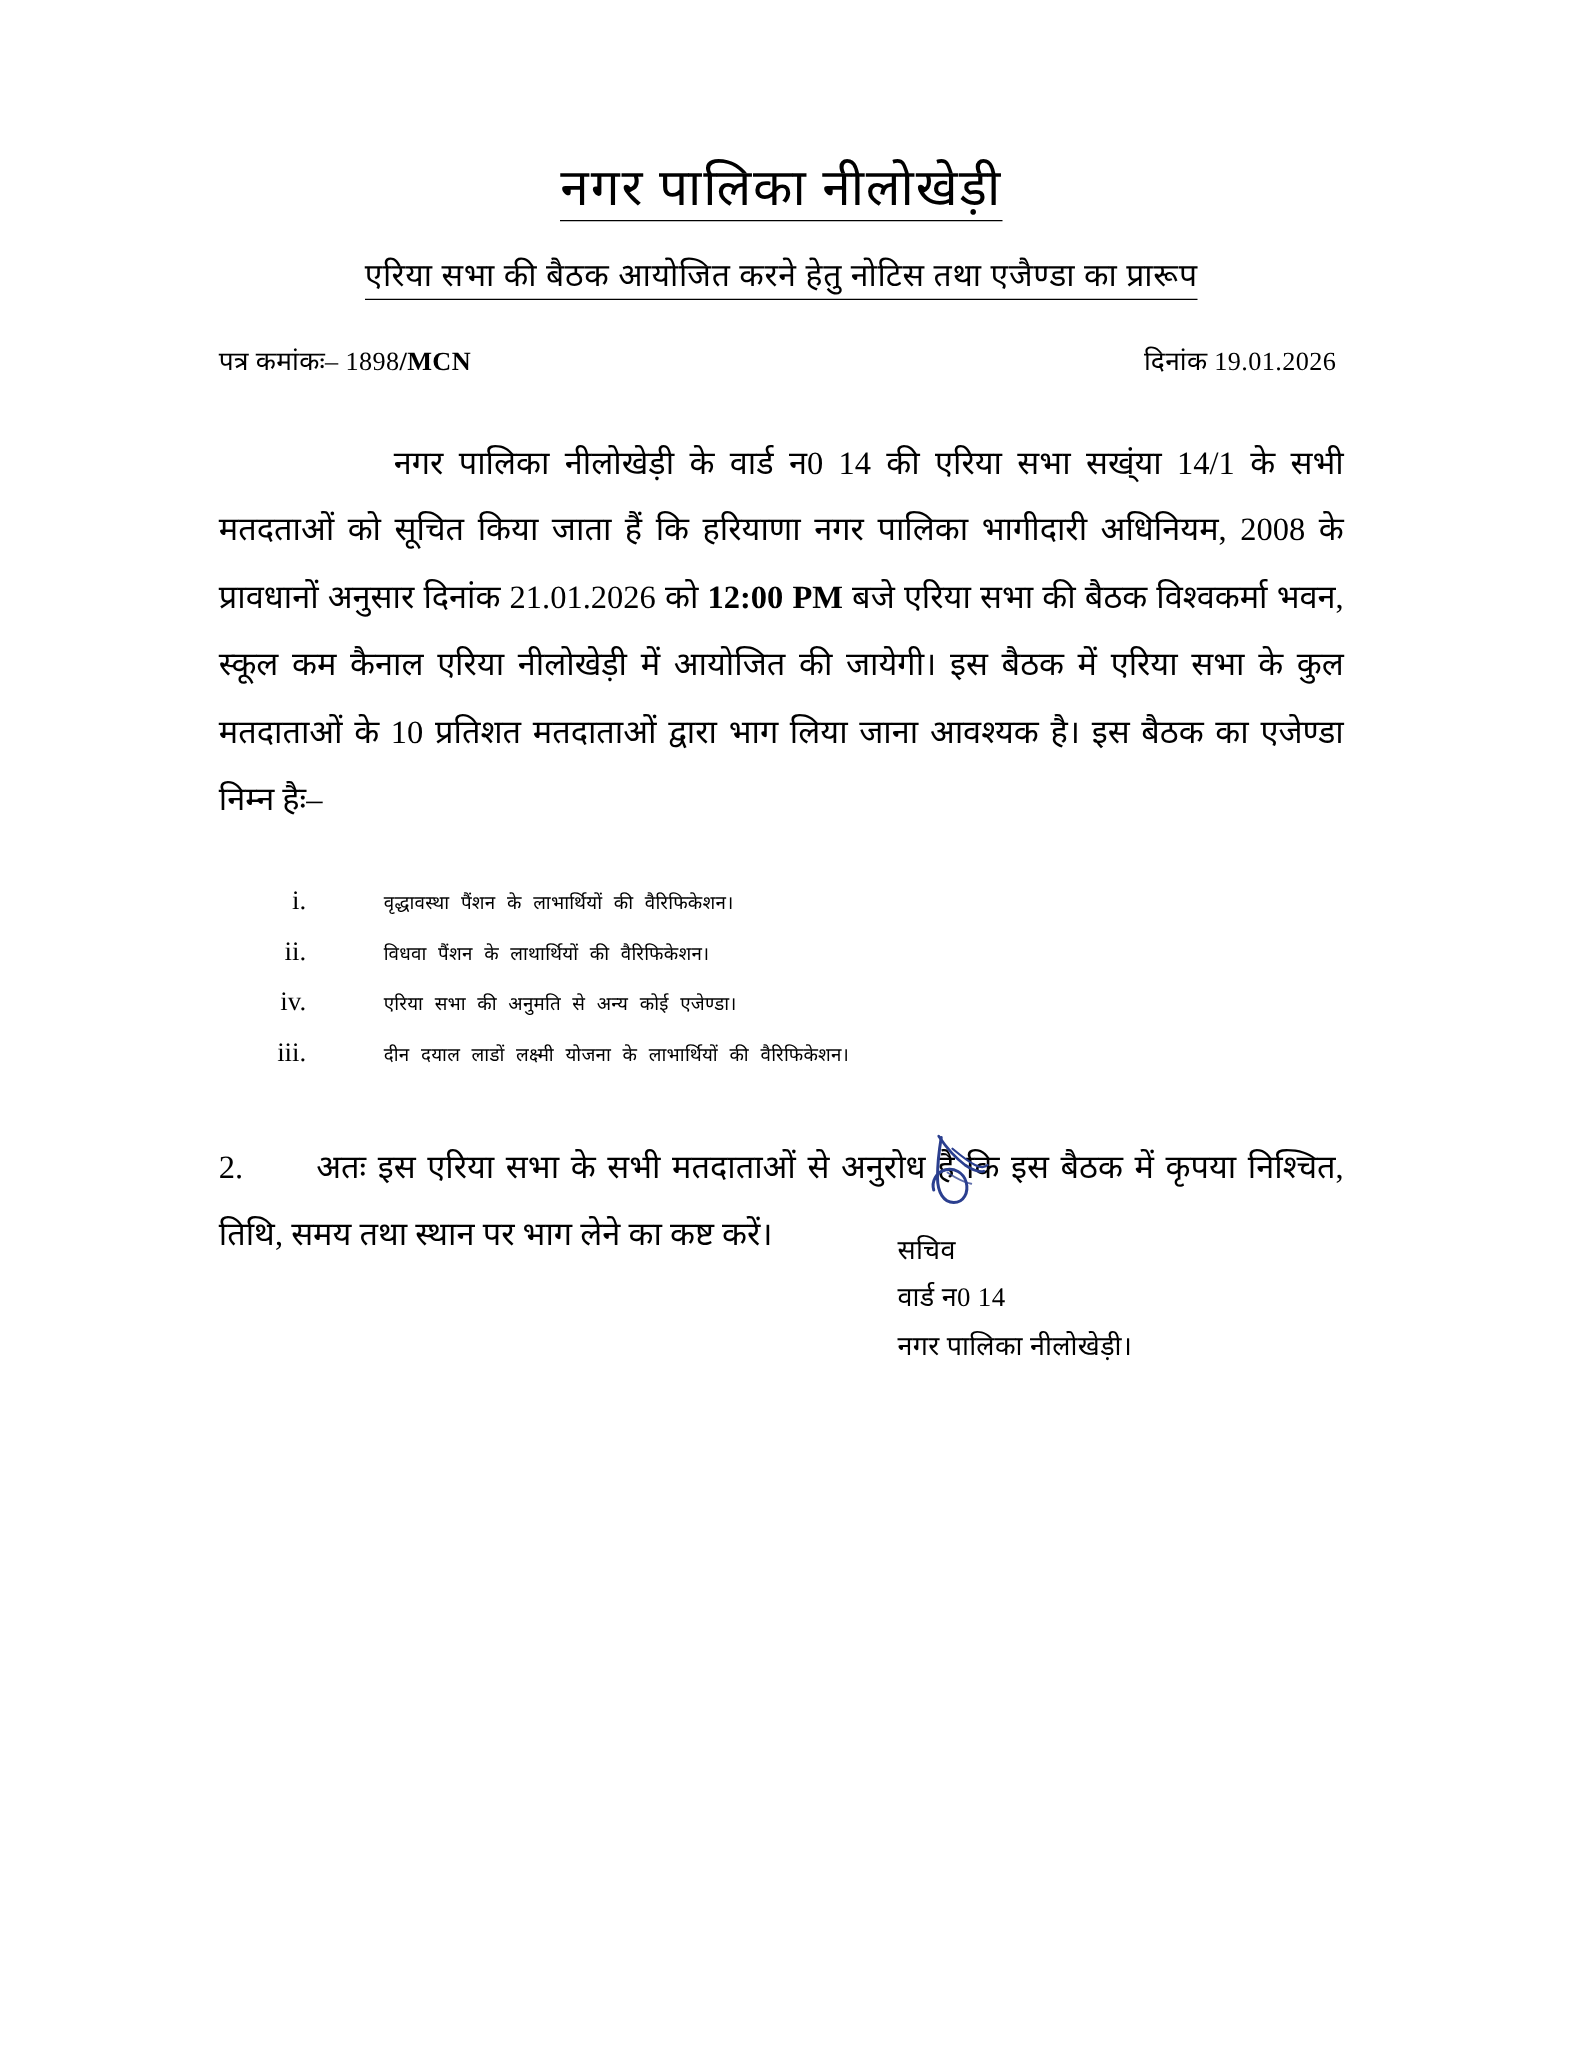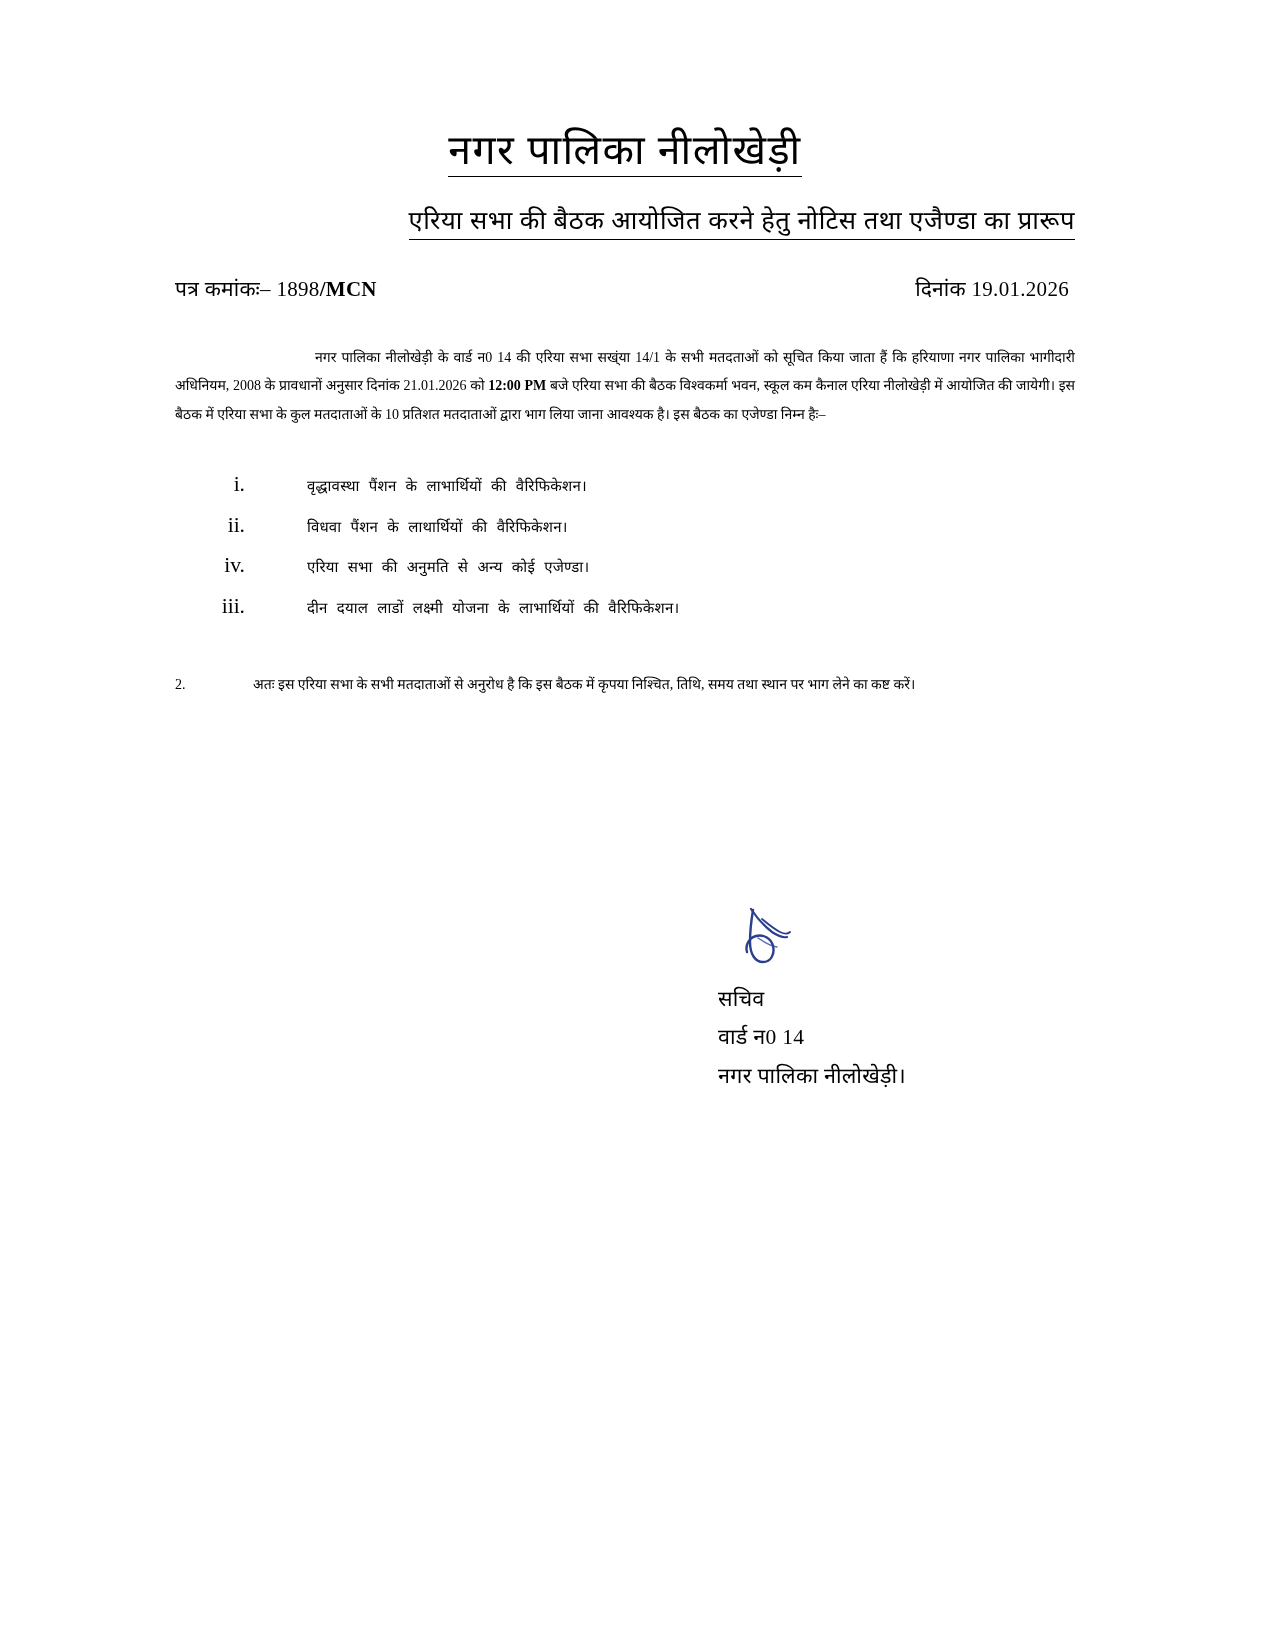--- a/index.html
+++ b/index.html
@@ -39,21 +39,21 @@
     margin: 0;
     padding-top: 128px;
     line-height: 1.12;
     white-space: nowrap;
   }
   .doc-title span.u {
     border-bottom: 1.6px solid #000;
     padding-bottom: 3px;
   }
   .doc-subtitle {
-    text-align: right;
+    text-align: center;
     font-family: "Liberation Serif", serif;
     font-size: 25.5px;
     font-weight: 400;
     margin: 0;
     padding-top: 32px;
     line-height: 1.2;
     white-space: nowrap;
     letter-spacing: 0.6px;
   }
   .doc-subtitle span.u {
@@ -72,21 +72,21 @@
     letter-spacing: 0.3px;
   }
   .ref-left { white-space: nowrap; }
   .ref-left .ref-no { font-weight: 400; }
   .ref-left .ref-suffix { font-weight: 700; }
   .ref-right { white-space: nowrap; padding-right: 6px; }
 
   
   .body-para {
     font-family: "Liberation Serif", serif;
-    font-size: 14px;
+    font-size: 26px;
     line-height: 2.07;
     text-align: justify;
     text-justify: inter-word;
     margin: 0;
   }
   .para-1 {
     margin-top: 42px;
     text-indent: 140px;
   }
   .para-1 .bold-time { font-weight: 700; }

